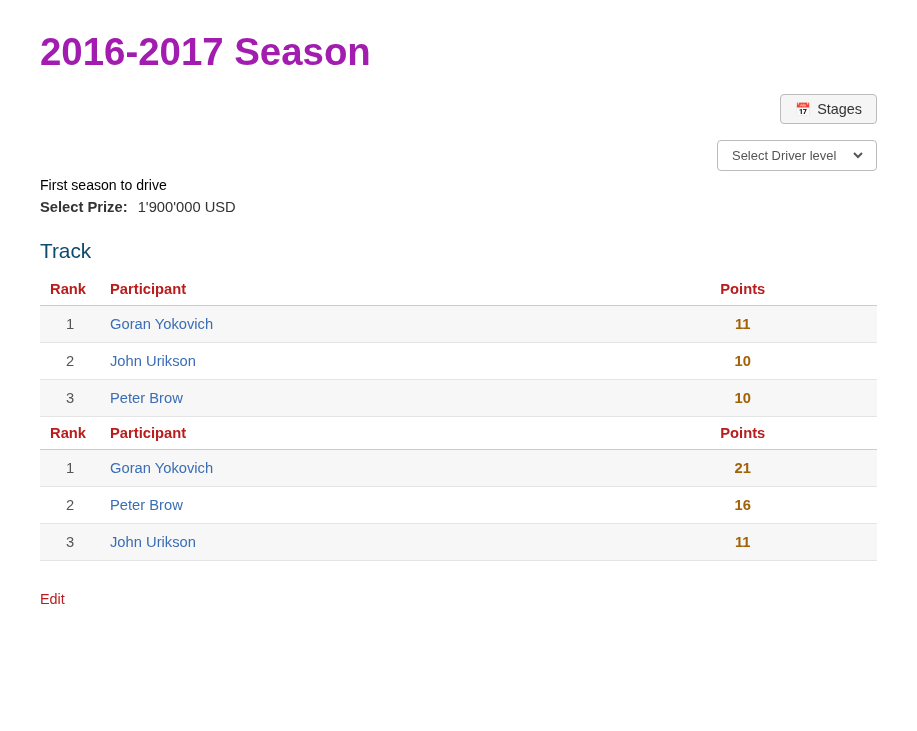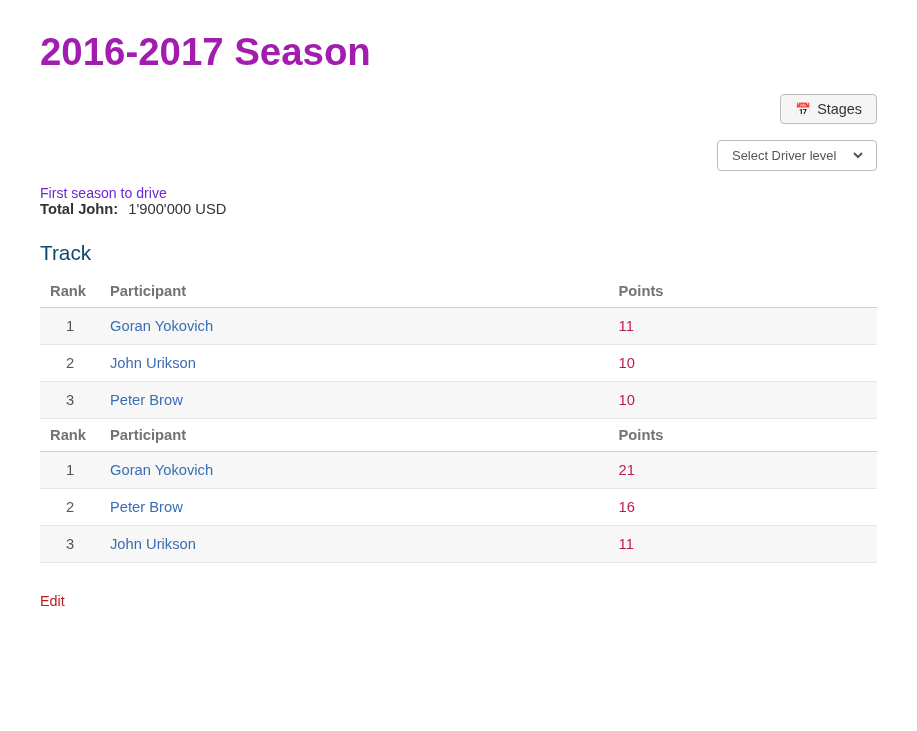--- a/index.html
+++ b/index.html
@@ -29,21 +29,21 @@
       background: #f5f5f5;
       border-radius: 4px;
       cursor: pointer;
       font-size: 0.9em;
       color: #333;
     }
     .filters-bar {
       display: flex;
       justify-content: flex-end;
       gap: 10px;
-      margin-bottom: 14px;
+      margin-bottom: 6px;
     }
     .filter-select {
       display: flex;
       align-items: center;
       border: 1px solid #bbb;
       border-radius: 4px;
       background: #fff;
       padding: 6px 10px;
       font-size: 0.9em;
       cursor: pointer;
@@ -57,24 +57,25 @@
       font-size: 0.9em;
       cursor: pointer;
       outline: none;
       flex: 1;
       color: #555;
     }
     .info-section {
       margin-bottom: 20px;
     }
     .first-season-link {
-      color: #6d28d9;
+      color: #000000;
       font-size: 0.88em;
       text-decoration: none;
       display: block;
+      margin-bottom: 6px;
     }
     .total-prize {
       font-size: 0.92em;
       color: #333;
     }
     .total-prize span.label {
       font-weight: bold;
       margin-right: 6px;
     }
     .section-title {
@@ -89,24 +90,24 @@
       border-collapse: collapse;
       font-size: 0.92em;
     }
     thead tr {
       border-bottom: 1px solid #ccc;
     }
     thead th {
       padding: 8px 10px;
       text-align: left;
       font-weight: bold;
-      color: #737373;
+      color: #b91c1c;
     }
     thead th.points-col {
-      text-align: left;
+      text-align: center;
     }
     tbody tr {
       border-bottom: 1px solid #e5e5e5;
       background: #fff;
     }
     tbody tr:nth-child(odd) {
       background: #f7f7f7;
     }
     tbody td {
       padding: 10px 10px;
@@ -115,22 +116,23 @@
     tbody td.rank-col {
       text-align: center;
       width: 60px;
       color: #555;
     }
     tbody td.participant-col a {
       color: #3a6db5;
       text-decoration: none;
     }
     tbody td.points-col {
-      text-align: left;
-      color: #be185d;
+      text-align: center;
+      color: #a16207;
+      font-weight: bold;
     }
     .edit-link {
       display: block;
       margin-top: 30px;
       color: #b91c1c;
       font-size: 0.9em;
       text-decoration: none;
     }
     .calendar-icon { font-size: 0.9em; }
   </style>
@@ -150,21 +152,21 @@
   <div class="filter-select">
     <select>
       <option value="">Select Driver level</option>
     </select>
   </div>
 </div>
 
 <div class="info-section">
   <a href="#" class="first-season-link">First season to drive</a>
   <div class="total-prize">
-    <span class="label">Total John:</span>
+    <span class="label">Select Prize:</span>
     <span>1'900'000 USD</span>
   </div>
 </div>
 
 <div id="sections-container">
     <h2 class="section-title">Track</h2>
     <table>
       <thead>
         <tr>
           <th>Rank</th>

